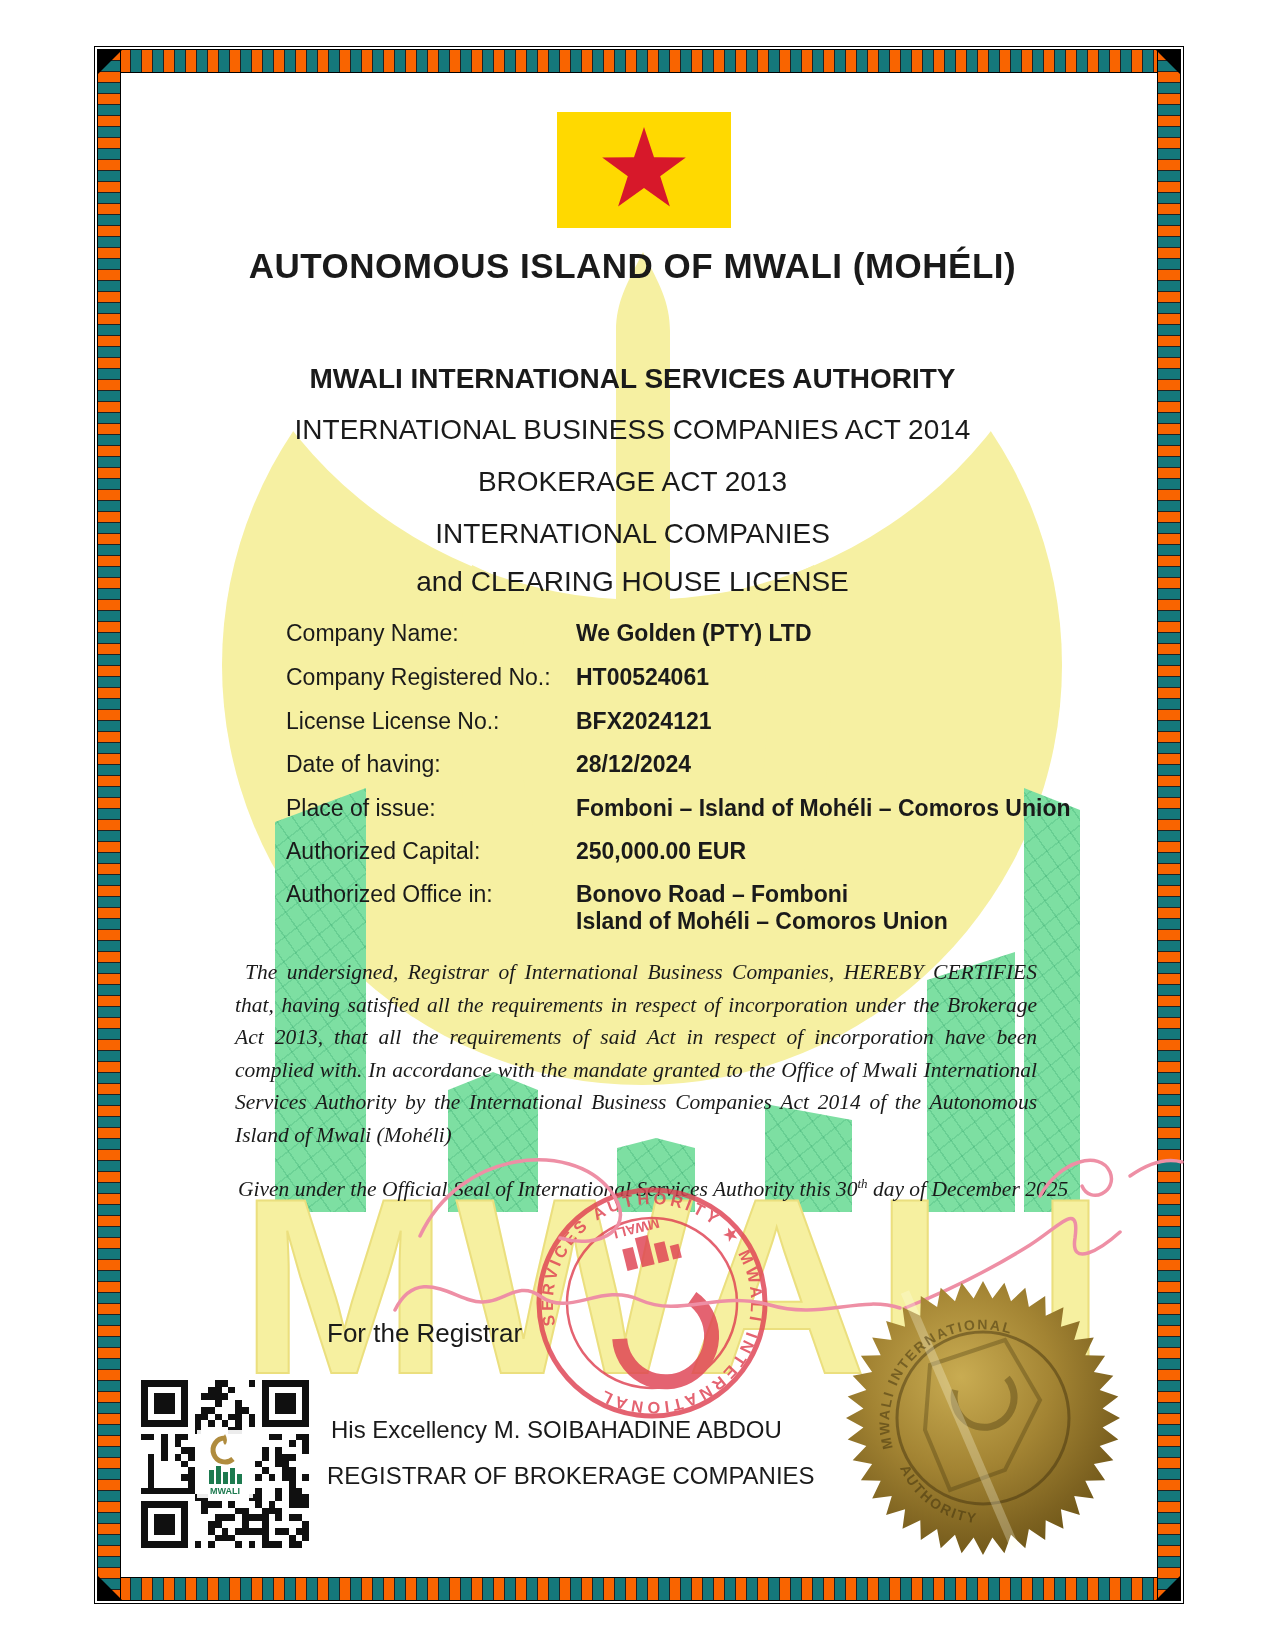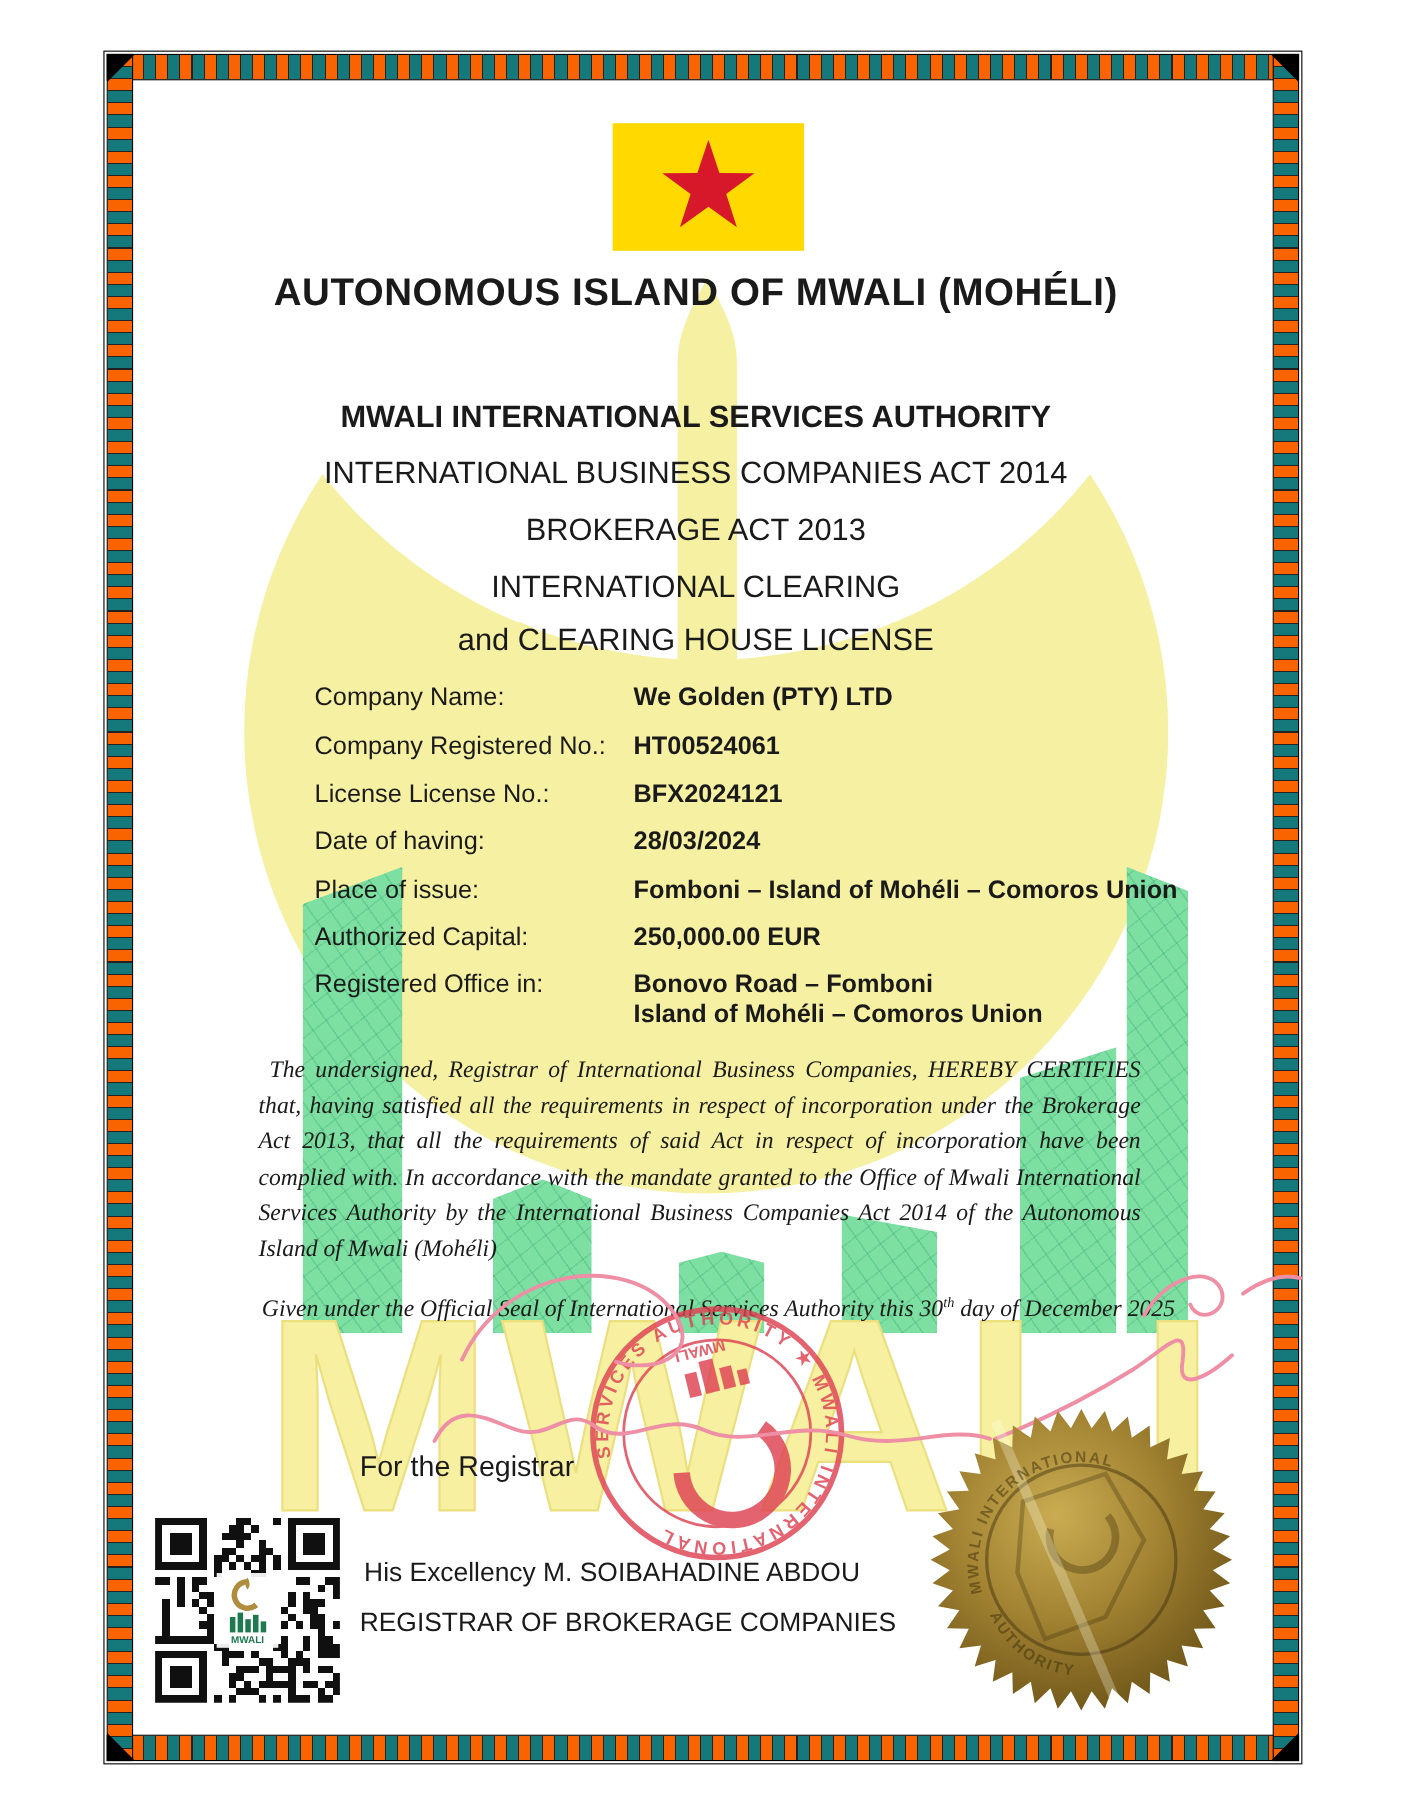--- a/index.html
+++ b/index.html
@@ -104,49 +104,49 @@
   <div class="flag">
     <svg width="174" height="116" viewBox="0 0 174 116">
       <polygon fill="#D7182A" points="87,15 97,45.2 128.8,45.4 103.2,64.3 112.9,94.6 87,76 61.1,94.6 70.8,64.3 45.2,45.4 77,45.2"></polygon>
     </svg>
   </div>
 
   <div class="hline h-main">AUTONOMOUS ISLAND OF MWALI (MOHÉLI)</div>
   <div class="hline h-auth">MWALI INTERNATIONAL SERVICES AUTHORITY</div>
   <div class="hline h-act">INTERNATIONAL BUSINESS COMPANIES ACT 2014</div>
   <div class="hline h-brok">BROKERAGE ACT 2013</div>
-  <div class="hline h-lic1">INTERNATIONAL CLEARING</div>
+  <div class="hline h-lic1">INTERNATIONAL COMPANIES</div>
   <div class="hline h-lic2">and CLEARING HOUSE LICENSE</div>
 
   <div class="frow" style="top:620px">
     <span class="flabel">Company Name:</span>
     <span class="fvalue">We Golden (PTY) LTD</span>
   </div>
   <div class="frow" style="top:664px">
     <span class="flabel">Company Registered No.:</span>
     <span class="fvalue">HT00524061</span>
   </div>
   <div class="frow" style="top:708px">
     <span class="flabel">License License No.:</span>
     <span class="fvalue">BFX2024121</span>
   </div>
   <div class="frow" style="top:751px">
     <span class="flabel">Date of having:</span>
-    <span class="fvalue">28/03/2024</span>
+    <span class="fvalue">28/12/2024</span>
   </div>
   <div class="frow" style="top:795px">
     <span class="flabel">Place of issue:</span>
     <span class="fvalue">Fomboni – Island of Mohéli – Comoros Union</span>
   </div>
   <div class="frow" style="top:838px">
     <span class="flabel">Authorized Capital:</span>
     <span class="fvalue">250,000.00 EUR</span>
   </div>
   <div class="frow" style="top:881px">
-    <span class="flabel">Registered Office in:</span>
+    <span class="flabel">Authorized Office in:</span>
     <span class="fvalue"><span>Bonovo Road – Fomboni</span><span class="l2">Island of Mohéli – Comoros Union</span></span>
   </div>
 
   <div class="cert-par">The undersigned, Registrar of International Business Companies, HEREBY CERTIFIES that, having satisfied all the requirements in respect of incorporation under the Brokerage Act 2013, that all the requirements of said Act in respect of incorporation have been complied with. In accordance with the mandate granted to the Office of Mwali International Services Authority by the International Business Companies Act 2014 of the Autonomous Island of Mwali (Mohéli)</div>
 
   <div class="given"><span>Given under the Official Seal of International Services Authority this 30</span><sup>th</sup><span> day of December 2025</span></div>
 
   <div class="for-reg">For the Registrar</div>
   <div class="exc-name">His Excellency M. SOIBAHADINE ABDOU</div>
   <div class="reg-title">REGISTRAR OF BROKERAGE COMPANIES</div>

